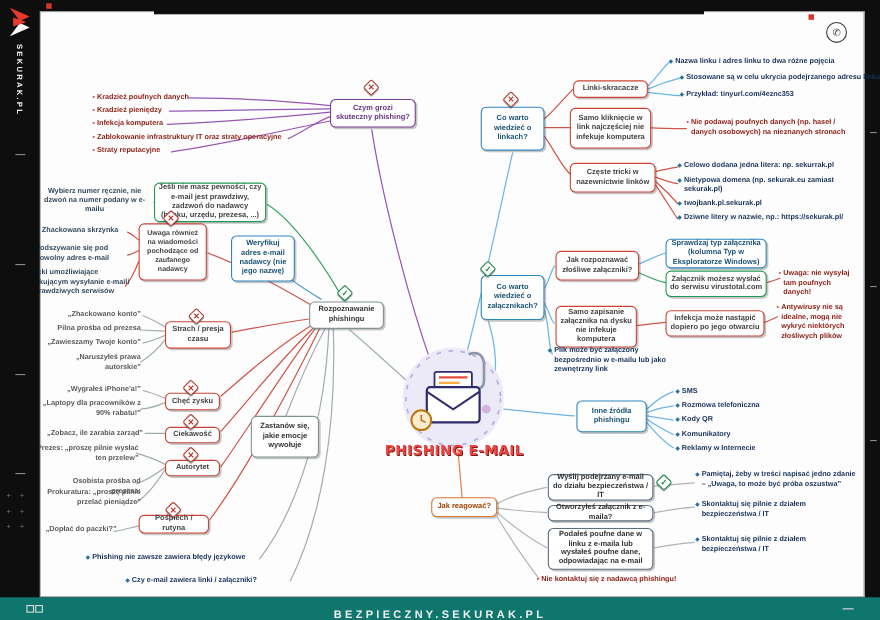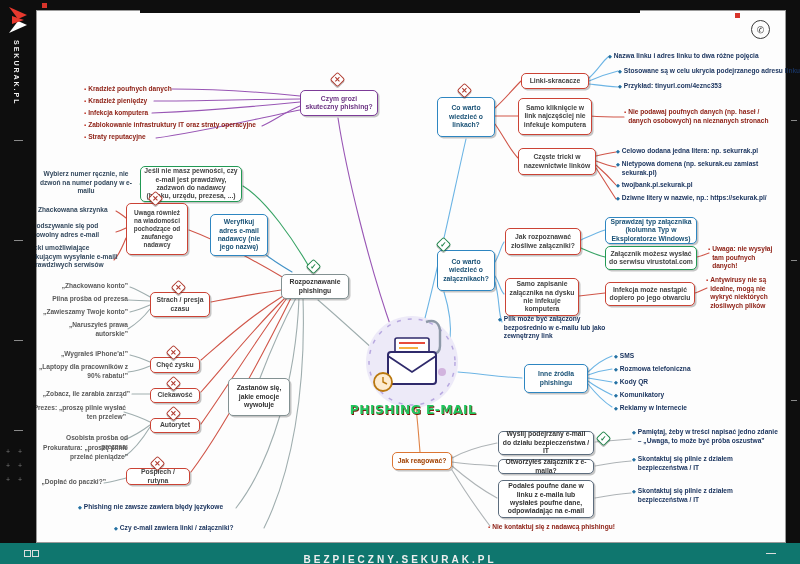--- a/index.html
+++ b/index.html
@@ -31,21 +31,21 @@
   #leftbar{position:absolute;left:0;top:0;width:36px;height:543px;background:#0e0e0e;z-index:3;}
   #logoText{position:absolute;left:13px;top:40px;writing-mode:vertical-rl;color:#f2f2f2;font-size:7px;font-weight:bold;letter-spacing:2px;}
   .tick{position:absolute;background:#8a8a8a;z-index:3;}
   .plus{position:absolute;color:#777;font-size:7px;z-index:3;}
   #footer{position:absolute;left:0;top:543px;width:800px;height:32px;background:#0f766e;display:flex;align-items:center;justify-content:center;z-index:3;}
   #footerText{color:#f0f0f0;font-size:10px;font-weight:bold;letter-spacing:3px;}
   .deco-redsq{position:absolute;width:5px;height:5px;background:#d7342a;z-index:4;}
   .notch{position:absolute;background:#0e0e0e;z-index:3;}
   #phoneCircle{position:absolute;left:751px;top:20px;width:17px;height:17px;border:1.6px solid #3a3a3a;border-radius:50%;display:flex;align-items:center;justify-content:center;font-size:9px;color:#3a3a3a;z-index:3;}
   #centerCircle{position:absolute;left:366px;top:316px;width:92px;height:92px;border-radius:50%;background:#edeaf8;z-index:2;display:flex;align-items:center;justify-content:center;}
-  #centerTitle{position:absolute;left:348px;top:402px;width:130px;text-align:center;font-size:12.5px;font-weight:900;color:#22c55e;letter-spacing:.3px;text-shadow:.8px .8px 0 #7e150d;z-index:2;font-family:"DejaVu Sans",sans-serif;}
+  #centerTitle{position:absolute;left:348px;top:402px;width:130px;text-align:center;font-size:12.5px;font-weight:900;color:#ef4444;letter-spacing:.3px;text-shadow:.8px .8px 0 #7e150d;z-index:2;font-family:"DejaVu Sans",sans-serif;}
   .fsq{position:absolute;border:1px solid #ddd;width:5px;height:5px;}
 </style>
 </head>
 <body>
 
 <div id="stage">
   <div id="canvas"></div>
 
   <svg id="wires" width="800" height="564" viewBox="0 0 800 564">
     <g fill="none" stroke-width="1.1" stroke-linecap="round" opacity="0.9">

